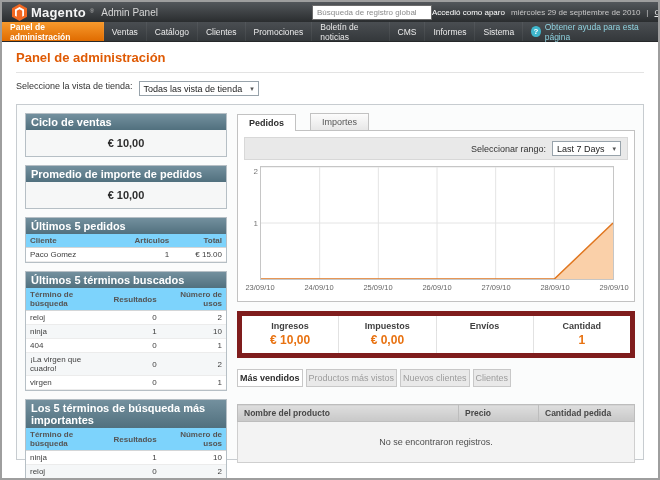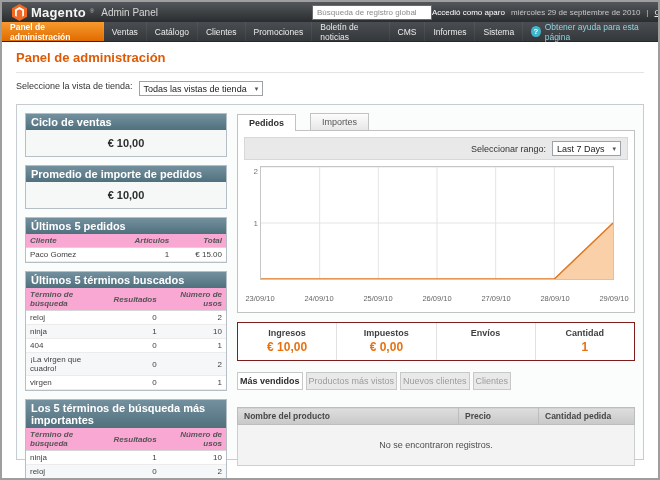--- a/index.html
+++ b/index.html
@@ -36,40 +36,40 @@
   .caret { font-size:7px; color:#555; }
 
   .dashboard { display:flex; gap:10px; border:1px solid #c7ccd0; background:#fbfcfc; padding:8px; height:356px; }
 
   
   .left-col { width:202px; flex:none; display:flex; flex-direction:column; gap:8px; }
   .card { border:1px solid #b6bfc5; background:#fff; }
   .card-head { background:linear-gradient(#73909e,#51707e); color:#fff; font-size:11px; font-weight:bold; padding:2px 5px; }
   .card-value { text-align:center; font-size:11px; font-weight:bold; color:#2e2e2e; padding:7px 0; background:#f6f7f7; }
   .mini-table { width:100%; border-collapse:collapse; font-size:8px; color:#3e3e3e; }
-  .mini-table th { background:#f9a8d4; color:#555; font-weight:bold; text-align:left; padding:2px 4px; border-bottom:1px solid #d4d6d7;font-style:italic; }
+  .mini-table th { background:#7dd3fc; color:#555; font-weight:bold; text-align:left; padding:2px 4px; border-bottom:1px solid #d4d6d7; }
   .mini-table td { padding:2px 4px; border-bottom:1px solid #ececec; background:#fff; }
   .mini-table tbody tr:nth-child(even) td { background:#f5f7f8; }
   .mini-table .num { text-align:right; }
 
   
   .right-col { flex:1; display:flex; flex-direction:column; min-width:0; }
   .tabs { display:flex; gap:14px; }
   .tab { font-size:9px; padding:3px 11px; border:1px solid #c2c2c2; border-bottom:none; background:linear-gradient(#fcfcfc,#e7e7e7); color:#555; cursor:pointer; text-decoration:none; }
   .tab.active { background:#fff; color:#2e2e2e; font-weight:bold; position:relative; top:1px; }
   .panel { border:1px solid #c2c2c2; background:#fff; padding:6px; }
   .range-bar { background:#e9e9e9; border:1px solid #d8d8d8; display:flex; justify-content:flex-end; align-items:center; gap:6px; font-size:9px; color:#333; padding:3px 6px; margin-bottom:6px; }
   .chart-wrap { margin:0 14px 0 16px; }
   .plot { position:relative; height:114px; border:1px solid #c6c6c6; background:#fff; }
   .plot svg { position:absolute; inset:0; width:100%; height:100%; }
   .ylab { position:absolute; left:-13px; width:10px; text-align:right; font-size:8px; color:#777; }
-  .xlabels { position:relative; height:12px; margin-top:14px; font-size:7.5px; color:#666; }
+  .xlabels { position:relative; height:12px; margin-top:3px; font-size:7.5px; color:#666; }
   .xlabels span { position:absolute; transform:translateX(-50%); white-space:nowrap; }
 
-  .totals { display:flex; border:1px solid #7f1d1d; background:#fff; margin-top:9px; }
+  .totals { display:flex; border:5px solid #7f1d1d; background:#fff; margin-top:9px; }
   .total-cell { flex:1; text-align:center; padding:5px 0 6px; border-left:1px solid #e2e2e2; }
   .total-cell:first-child { border-left:none; }
   .total-label { font-size:9px; font-weight:bold; color:#3f3f3f; }
   .total-value { font-size:12px; font-weight:bold; color:#e87211; margin-top:2px; }
 
   .btabs { display:flex; gap:3px; margin-top:11px; }
   .btab { font-size:9px; padding:3px 2px; border:1px solid #c8c8c8; background:#e9e9e9; color:#9c9c9c; cursor:pointer; text-decoration:none; }
   .btab.active { background:#fff; color:#2e2e2e; font-weight:bold; }
 
   .ptable { width:100%; border-collapse:collapse; font-size:8.5px; margin-top:17px; }
@@ -117,21 +117,21 @@
       <span>Obtener ayuda para esta página</span>
     </div>
   </nav>
 
   <div class="content">
     <h1 class="page-title">Panel de administración</h1>
 
     <div class="store-switcher">
       <label>Seleccione la vista de tienda:</label>
       <div class="select">
-        <span>Todas las vistas de tienda</span>
+        <span>Todas las vista de tienda</span>
         <span class="caret">▾</span>
       </div>
     </div>
 
     <div class="dashboard">
 
       <aside class="left-col">
 
         <div class="card">
           <div class="card-head">Ciclo de ventas</div>

